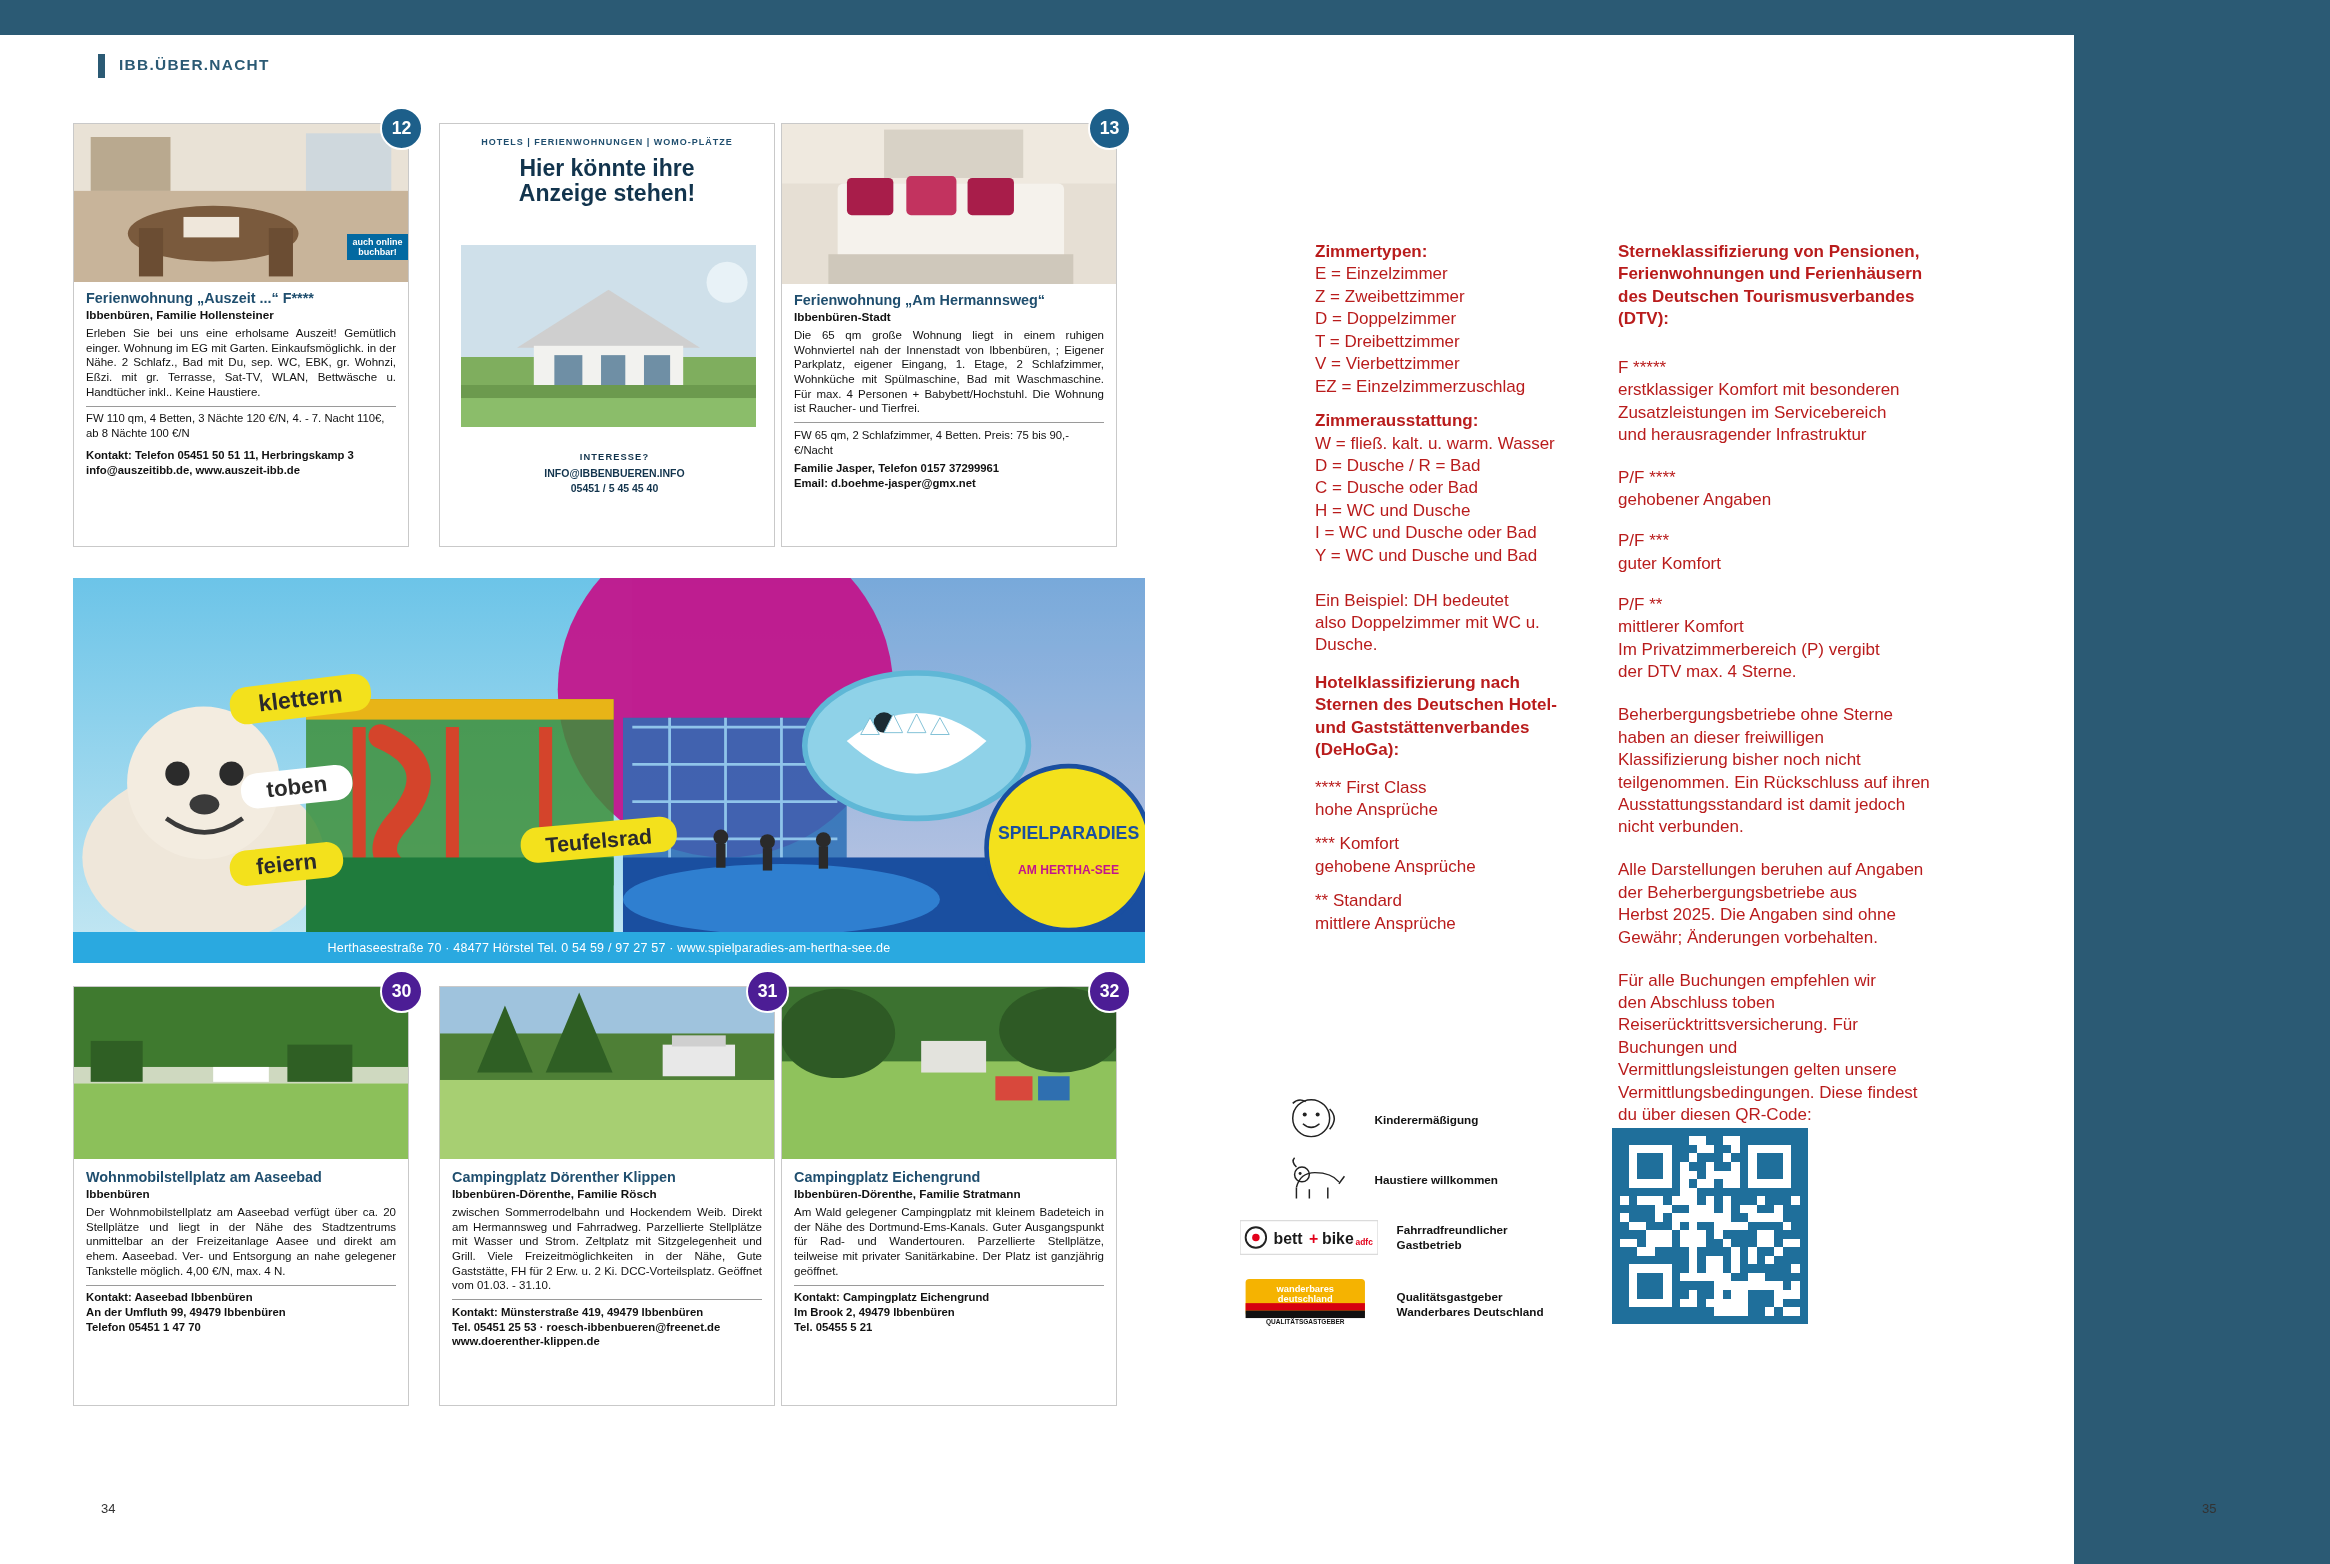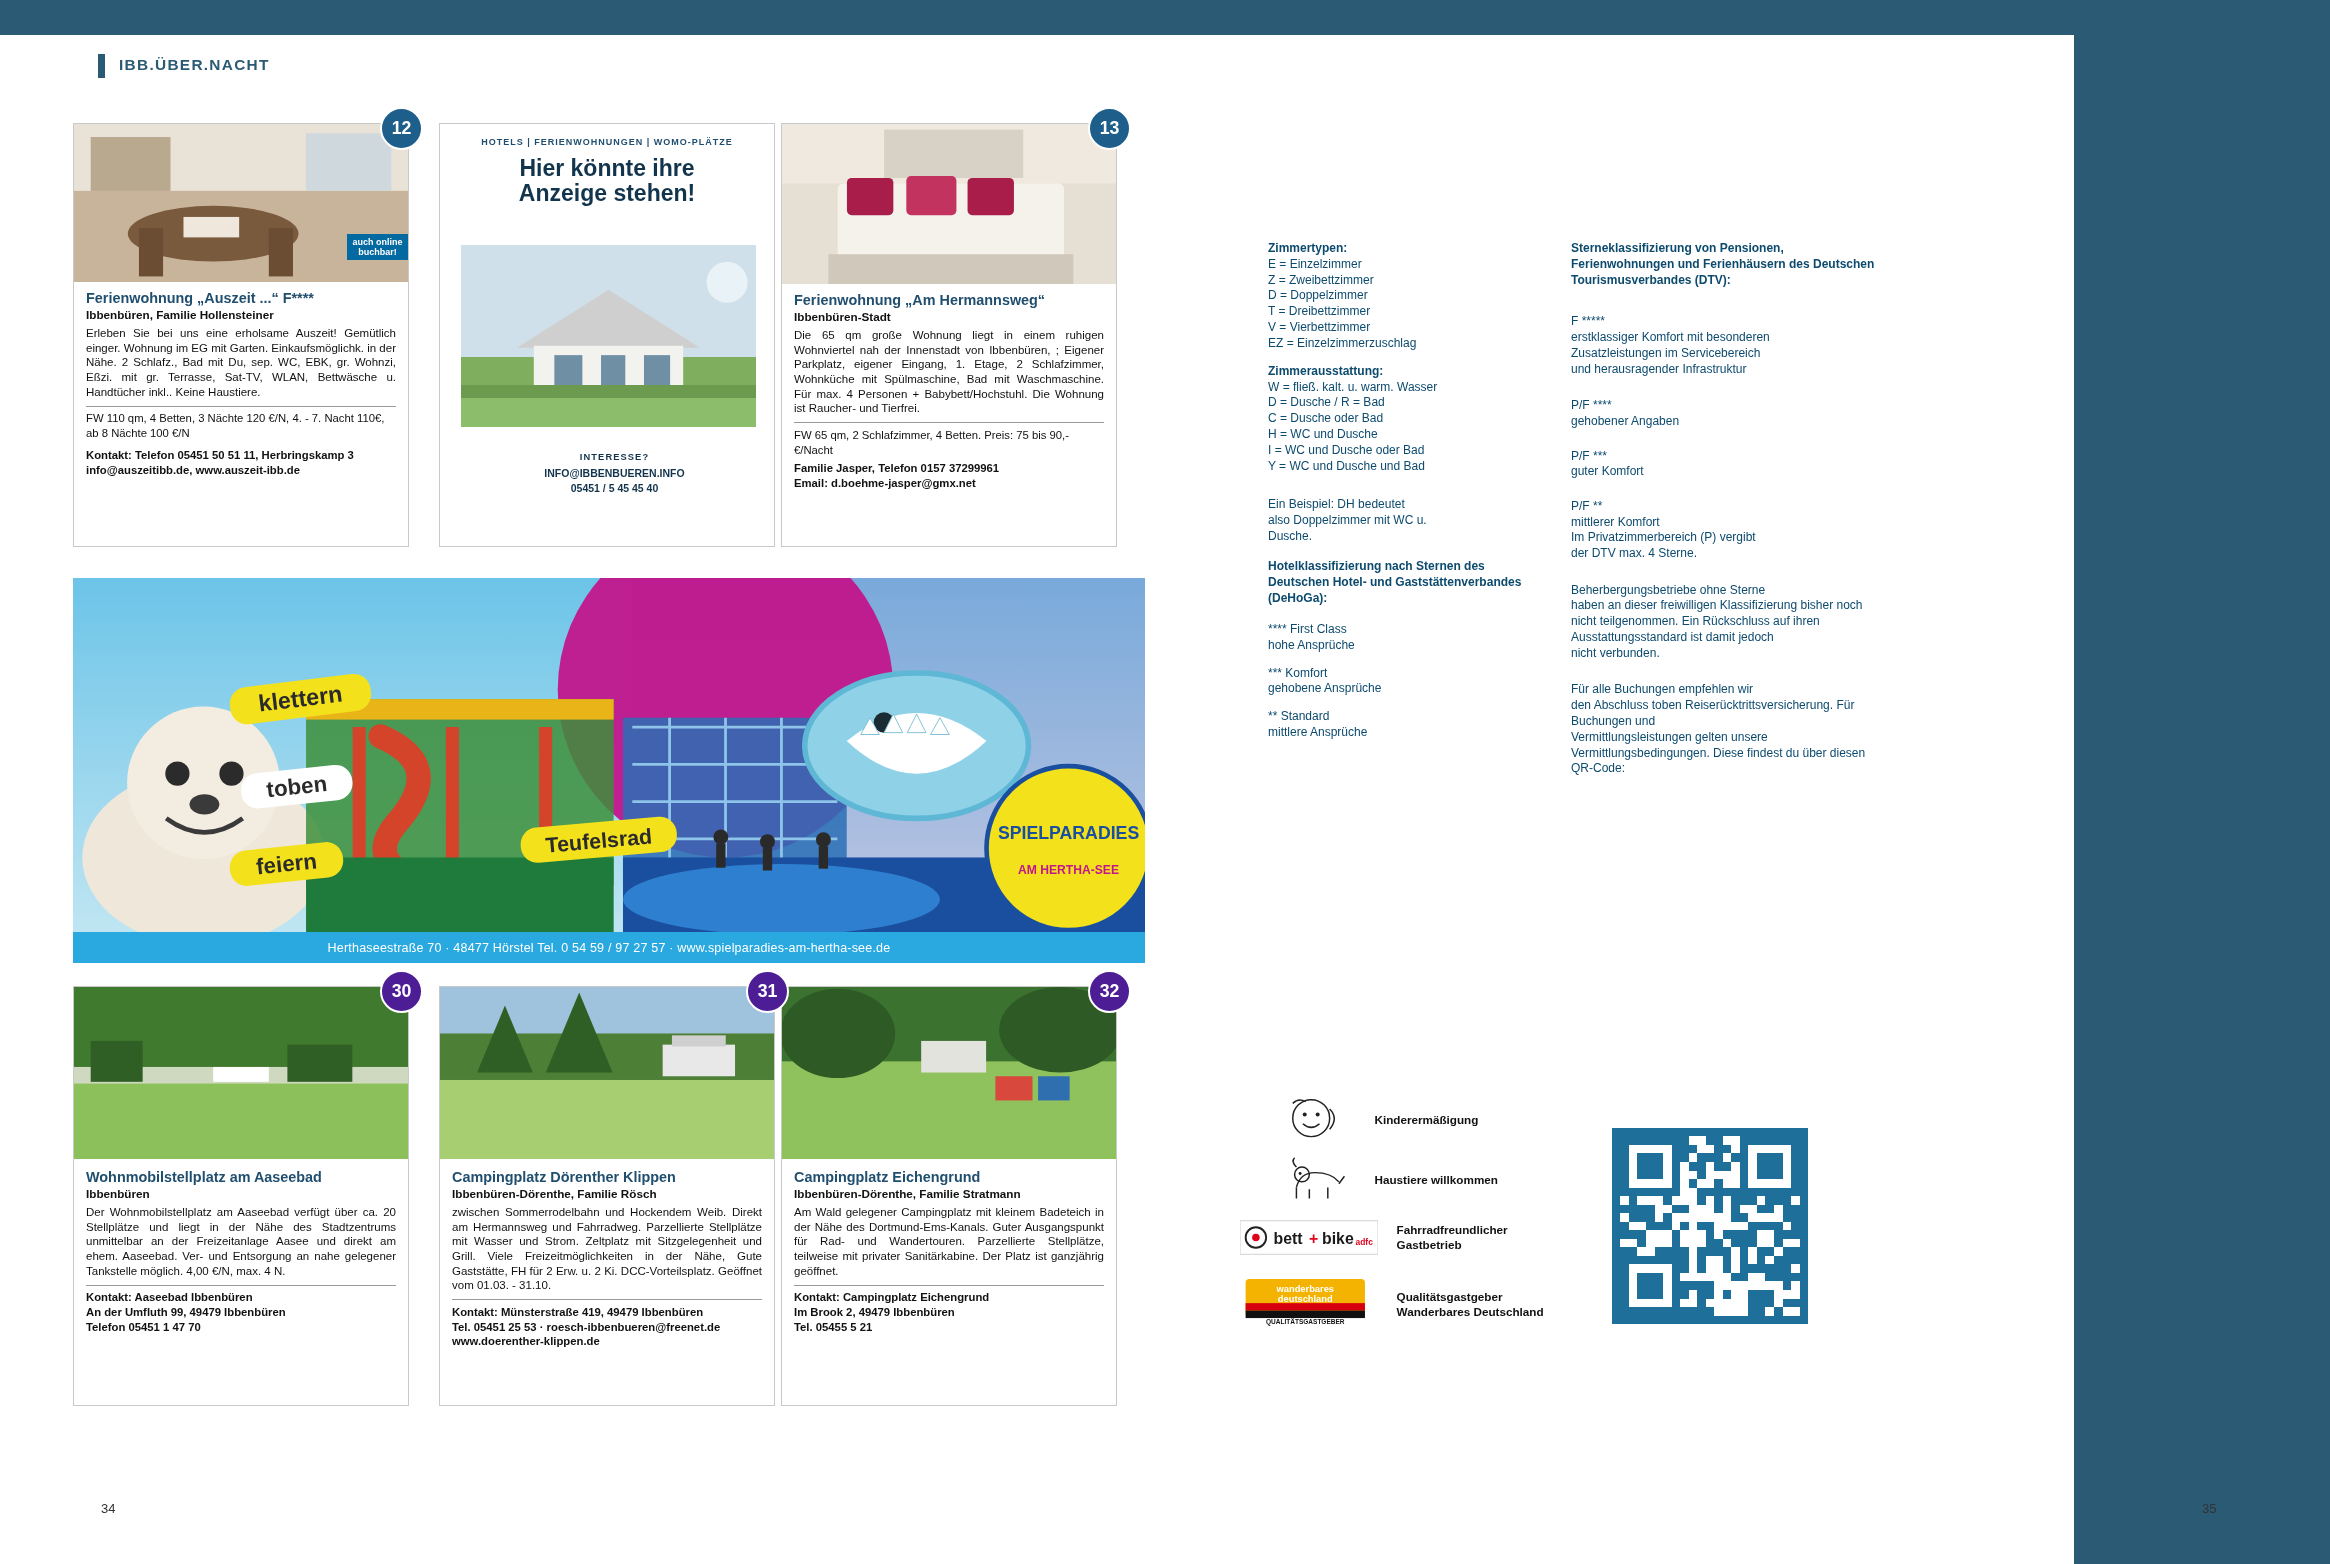--- a/index.html
+++ b/index.html
@@ -55,21 +55,21 @@
 
   
   .play-ad{position:absolute;left:73px;top:578px;width:1072px;height:354px;overflow:hidden;}
   .play-bar{position:absolute;left:73px;top:932px;width:1072px;height:31px;background:#2aa9e0;
             color:#fff;font-size:12.5px;display:flex;align-items:center;justify-content:center;letter-spacing:0.2px;}
 
   .page-num{position:absolute;bottom:48px;font-size:13px;color:#333;}
 
   
   .abk-title{position:absolute;left:1263px;top:160px;font-size:34px;color:#1f6f9b;font-weight:normal;}
-  .col{position:absolute;font-size:12px;line-height:1.32;color:#0c4a6e;}
+  .col{position:absolute;font-size:17px;line-height:1.32;color:#b91c1c;margin-left:47px;}
   .col b{font-weight:bold;}
   .col p{margin:0 0 12px 0;}
 
   .sym-row{position:absolute;display:flex;align-items:center;}
   .sym-label{font-size:11.7px;font-weight:bold;color:#111;line-height:1.25;}
 
   .qr{position:absolute;left:1612px;top:1128px;width:196px;height:196px;background:#1f6f9b;padding:8.4px;box-sizing:border-box;}
   .qr-inner{width:100%;height:100%;display:grid;grid-template-columns:repeat(21,1fr);grid-template-rows:repeat(21,1fr);background:#fff;}
   .qr-inner i{background:#1f6f9b;}
 
@@ -372,20 +372,24 @@
     <p style="margin-top:18.6px;">
       <span>P/F **</span><br>
       <span>mittlerer Komfort</span><br>
       <span>Im Privatzimmerbereich (P) vergibt</span><br>
       <span>der DTV max. 4 Sterne.</span></p>
     <p style="margin-top:20.5px;">
       <span>Beherbergungsbetriebe ohne Sterne</span><br>
       <span>haben an dieser freiwilligen Klassifizierung bisher noch nicht teilgenommen. Ein Rückschluss auf ihren Ausstattungsstandard ist damit jedoch</span><br>
       <span>nicht verbunden.</span></p>
     <p style="margin-top:20.5px;">
+      <span>Alle Darstellungen beruhen auf Angaben der Beherbergungsbetriebe aus</span><br>
+      <span>Herbst 2025. Die Angaben sind ohne</span><br>
+      <span>Gewähr; Änderungen vorbehalten.</span></p>
+    <p style="margin-top:20.5px;">
       <span>Für alle Buchungen empfehlen wir</span><br>
       <span>den Abschluss toben Reiserücktrittsversicherung. Für Buchungen und</span><br>
       <span>Vermittlungsleistungen gelten unsere</span><br>
       <span>Vermittlungsbedingungen. Diese findest du über diesen QR-Code:</span></p>
   </div>
 
   <div class="sym-row" style="left:1285px;top:1096px;">
     <span style="width:69px;height:48px;display:inline-block;">
       <svg viewBox="0 0 74 52" width="69" height="48">
         <circle cx="28" cy="24" r="20" fill="none" stroke="#222" stroke-width="1.6"></circle>

